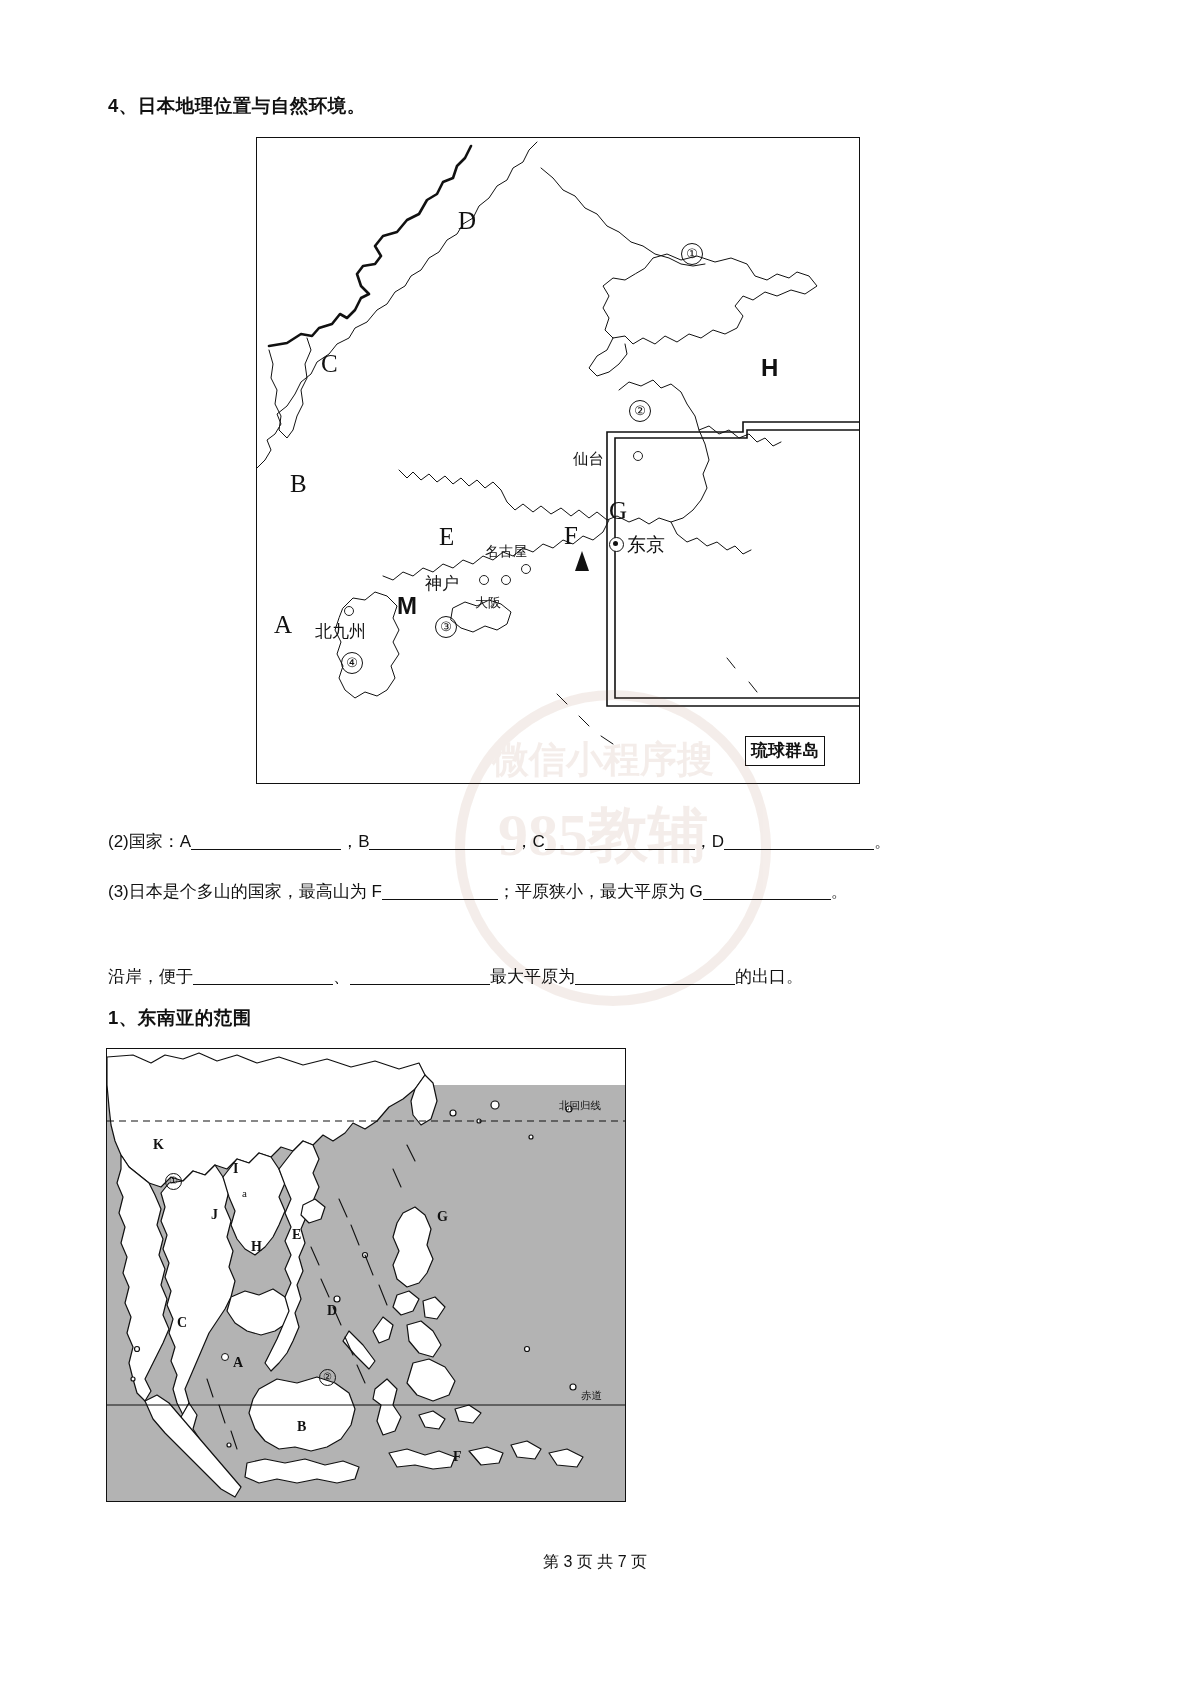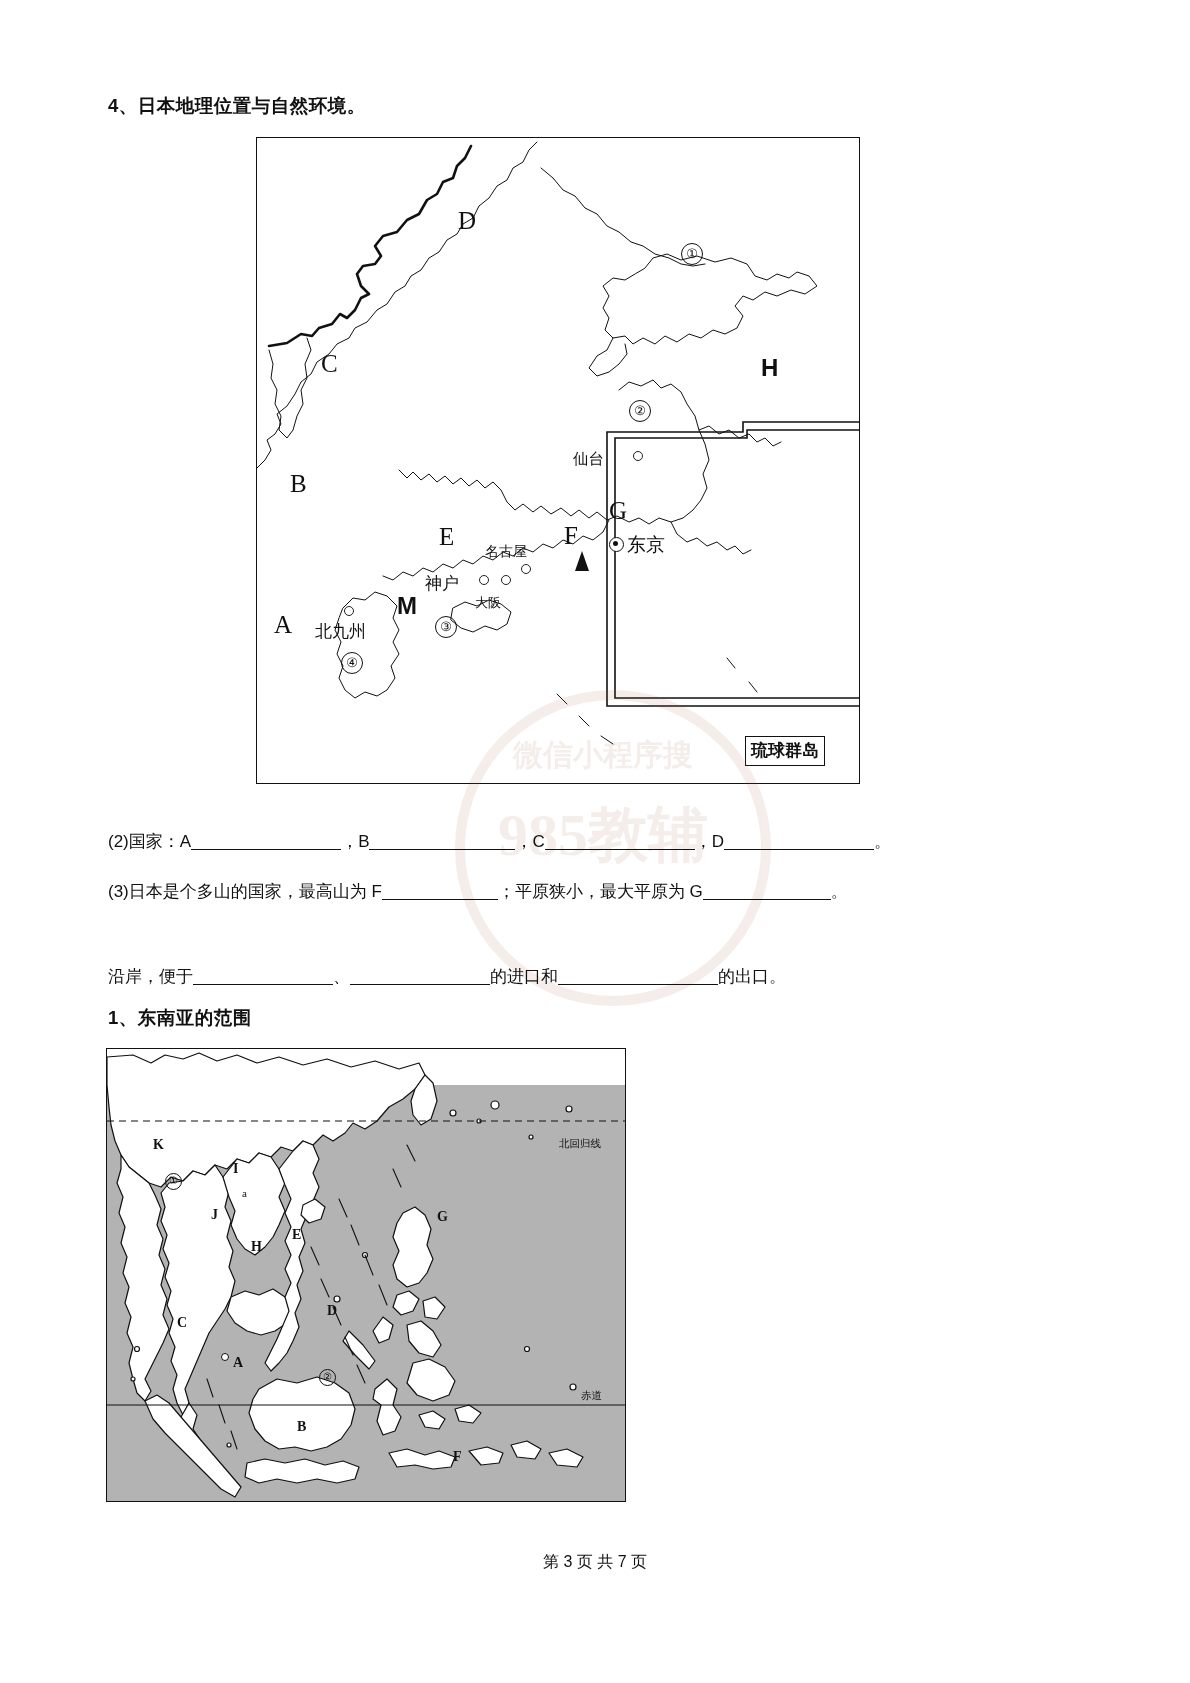--- a/index.html
+++ b/index.html
@@ -142,21 +142,21 @@
   .wm-text{
     position:absolute;left:0;top:105px;width:296px;
     text-align:center;
     font-family:"Liberation Serif",serif;
     font-weight:bold;font-size:60px;color:#9a5b3a;
   }
   .wm-text2{
     position:absolute;left:0;top:45px;width:296px;
     text-align:center;
     font-family:"Liberation Serif",serif;
-    font-weight:bold;font-size:30px;color:#9a5b3a;
+    font-weight:bold;font-size:37px;color:#9a5b3a;
   }
 
   
   #sea-map{
     position:absolute;
     left:106px;top:1048px;
     width:518px;height:452px;
     border:1.2px solid #111;
     background:#ffffff;
     overflow:hidden;
@@ -313,21 +313,21 @@
   <div class="q" id="q2">
     <span>(2)</span><span>国家：</span><span>A</span><span class="bl" style="width:150px;"></span><span>，B</span><span class="bl" style="width:146px;"></span><span>，C</span><span class="bl" style="width:150px;"></span><span>，D</span><span class="bl" style="width:150px;"></span><span>。</span>
   </div>
 
   <div class="q" id="q3">
     <span>(3)</span><span>日本是个多山的国家，最高山为 F</span><span class="bl" style="width:116px;"></span><span>；平原狭小，最大平原为 G</span><span class="bl" style="width:128px;"></span><span>。</span>
   </div>
 
 
   <div class="q" id="q4b">
-    <span>沿岸，便于</span><span class="bl" style="width:140px;"></span><span>、</span><span class="bl" style="width:140px;"></span><span>的进口和</span><span class="bl" style="width:160px;"></span><span>的出口。</span>
+    <span>沿岸，便于</span><span class="bl" style="width:140px;"></span><span>、</span><span class="bl" style="width:140px;"></span><span>最大平原为</span><span class="bl" style="width:160px;"></span><span>的出口。</span>
   </div>
 
   <div class="sec-title" id="t5">1、东南亚的范围</div>
 
   <div id="sea-map">
     <svg width="518" height="452" viewBox="0 0 518 452">
 
       <rect x="0" y="0" width="518" height="452" fill="#ffffff"></rect>
       <path d="M0,36 L518,36 L518,452 L0,452 Z" fill="#b3b3b3"></path>
 
@@ -453,19 +453,19 @@
     <div class="slabel" style="left:70px;top:266px;">C</div>
     <div class="slabel" style="left:220px;top:254px;">D</div>
     <div class="slabel" style="left:126px;top:306px;">A</div>
     <div class="sdot" style="left:114px;top:304px;"></div>
     <div class="slabel" style="left:190px;top:370px;">B</div>
     <div class="slabel" style="left:346px;top:400px;">F</div>
 
     <div class="scirc" style="left:58px;top:124px;">①</div>
     <div class="scirc" style="left:212px;top:320px;">②</div>
 
-    <div class="scn" style="left:452px;top:50px;margin-top:38px;">北回归线</div>
+    <div class="scn" style="left:452px;top:50px;">北回归线</div>
     <div class="scn" style="left:474px;top:340px;">赤道</div>
   </div>
 
   <div class="footer">第 3 页 共 7 页</div>
 
 </div>
 
 </body></html>

